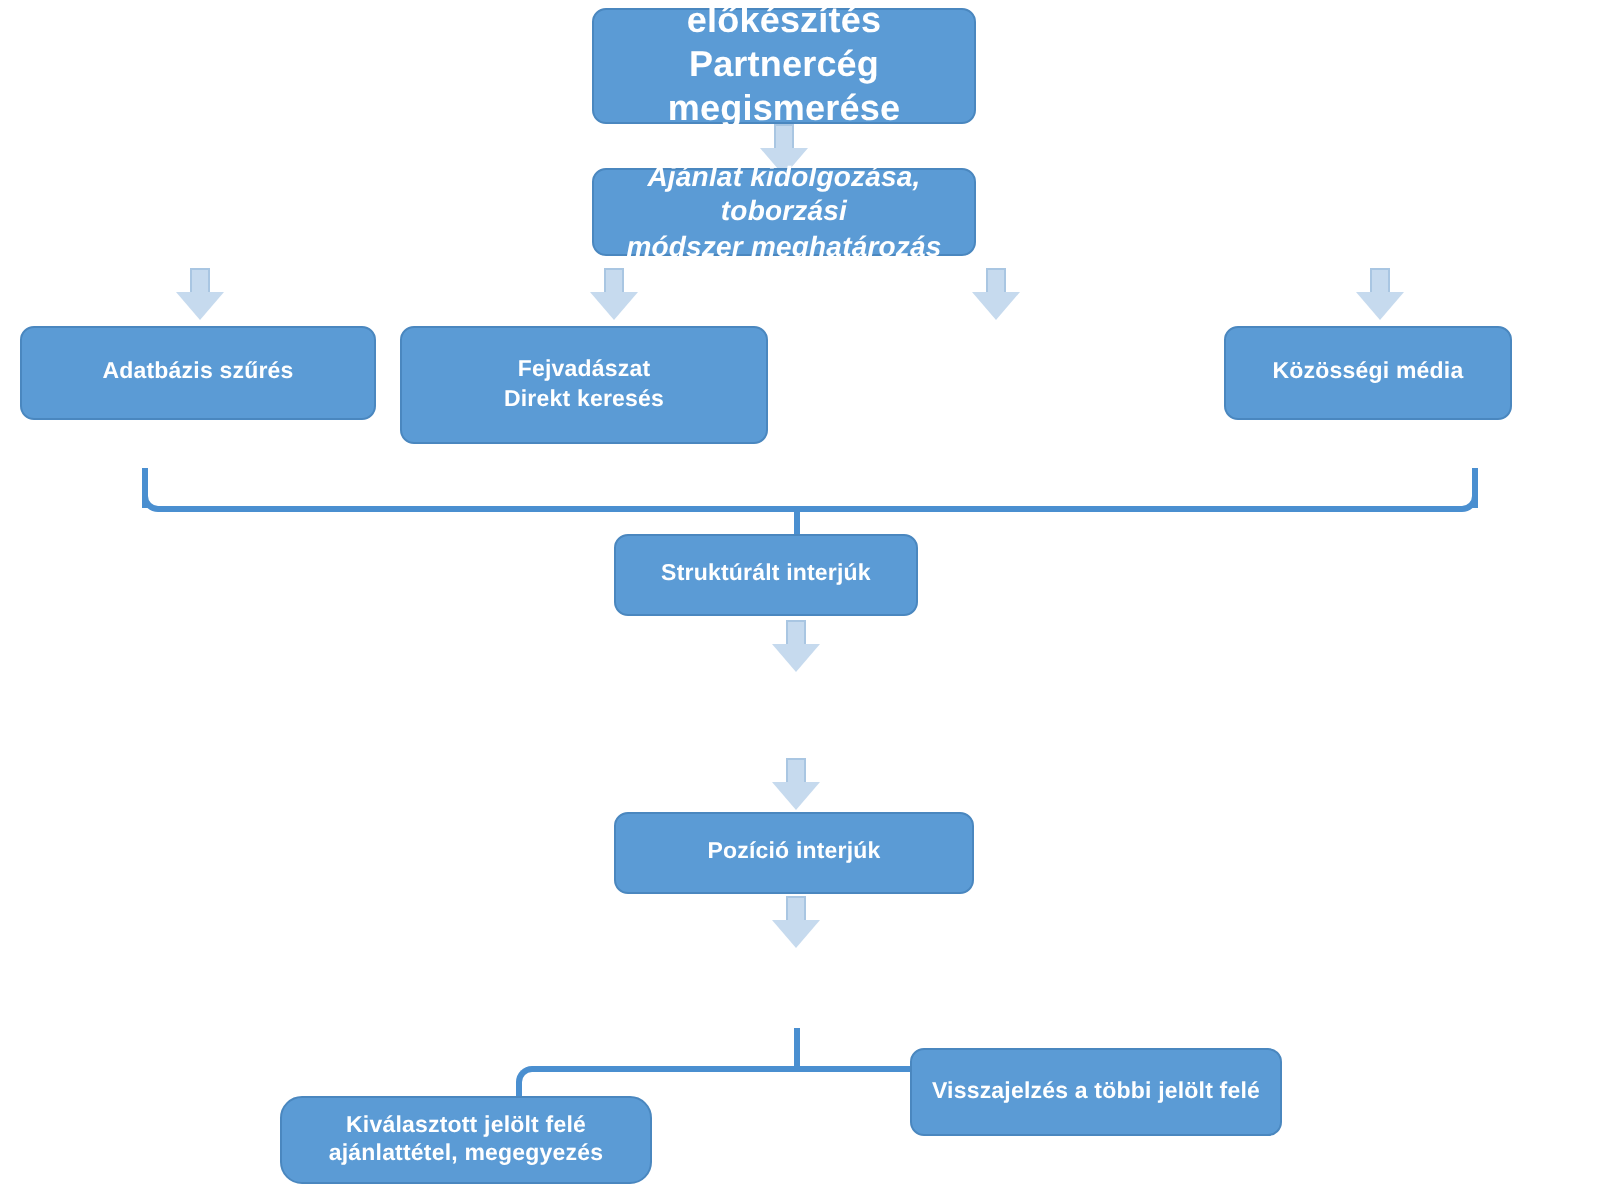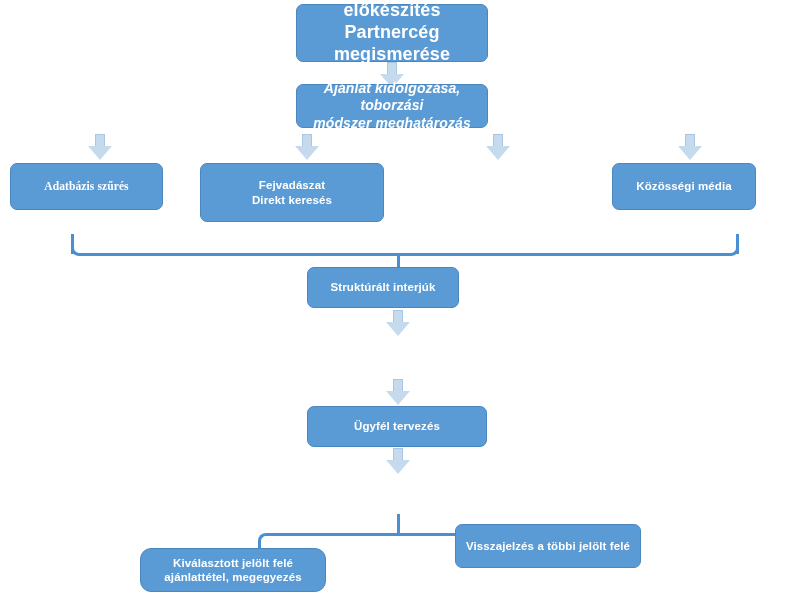--- a/index.html
+++ b/index.html
@@ -145,21 +145,21 @@
     <div class="head-outline"></div>
     <div class="shaft"></div>
     <div class="head"></div>
   </div>
   <div class="arrow" style="left:678px; top:134px;">
     <div class="head-outline"></div>
     <div class="shaft"></div>
     <div class="head"></div>
   </div>
 
-  <div class="node fs115" style="left:10px; top:163px; width:153px; height:47px;font-family:Liberation Serif, serif;">
+  <div class="node fs115" style="left:10px; top:163px; width:178px; height:47px;">
     <span>Adatbázis szűrés</span>
   </div>
   <div class="node fs115" style="left:200px; top:163px; width:184px; height:59px;">
     <span>Fejvadászat
 Direkt keresés</span>
   </div>
   <div class="node fs115" style="left:612px; top:163px; width:144px; height:47px;">
     <span>Közösségi média</span>
   </div>
 
@@ -181,21 +181,21 @@
   </div>
 
 
   <div class="arrow" style="left:386px; top:379px;">
     <div class="head-outline"></div>
     <div class="shaft"></div>
     <div class="head"></div>
   </div>
 
   <div class="node fs115" style="left:307px; top:406px; width:180px; height:41px;">
-    <span>Ügyfél tervezés</span>
+    <span>Pozíció interjúk</span>
   </div>
 
   <div class="arrow" style="left:386px; top:448px;">
     <div class="head-outline"></div>
     <div class="shaft"></div>
     <div class="head"></div>
   </div>
 
 
   <div class="conn-v" style="left:397px; top:514px; height:22px;"></div>

